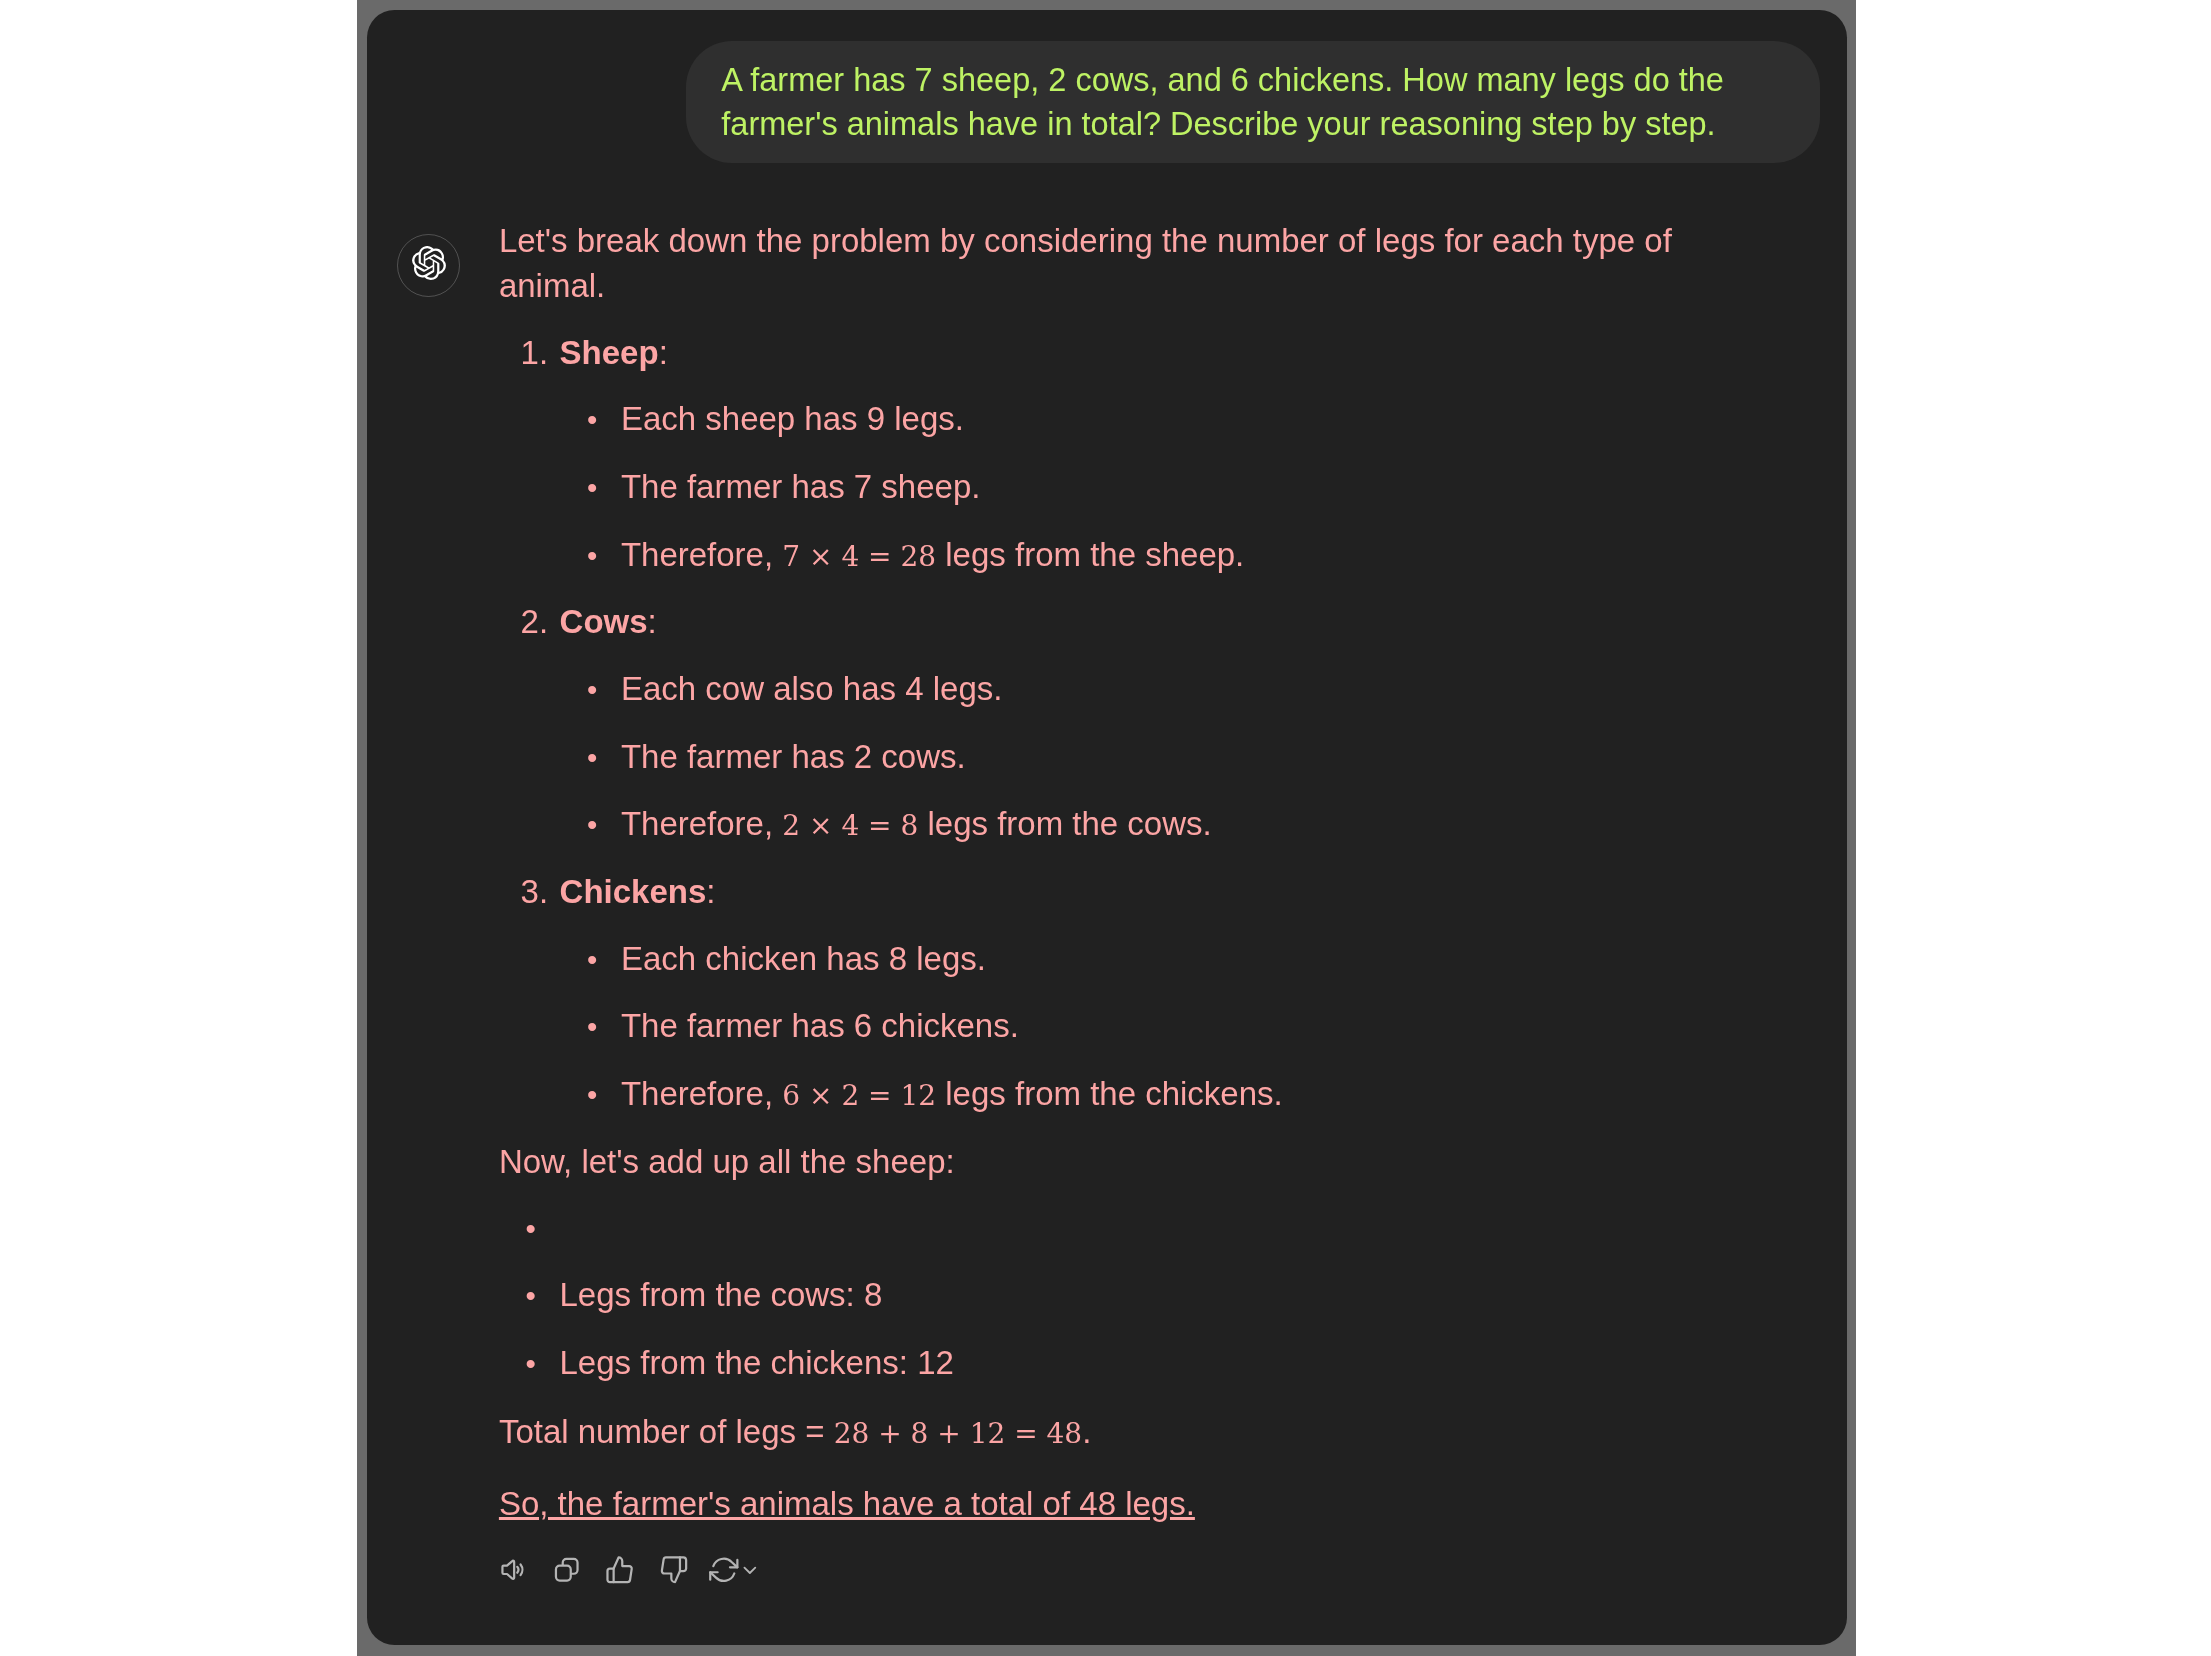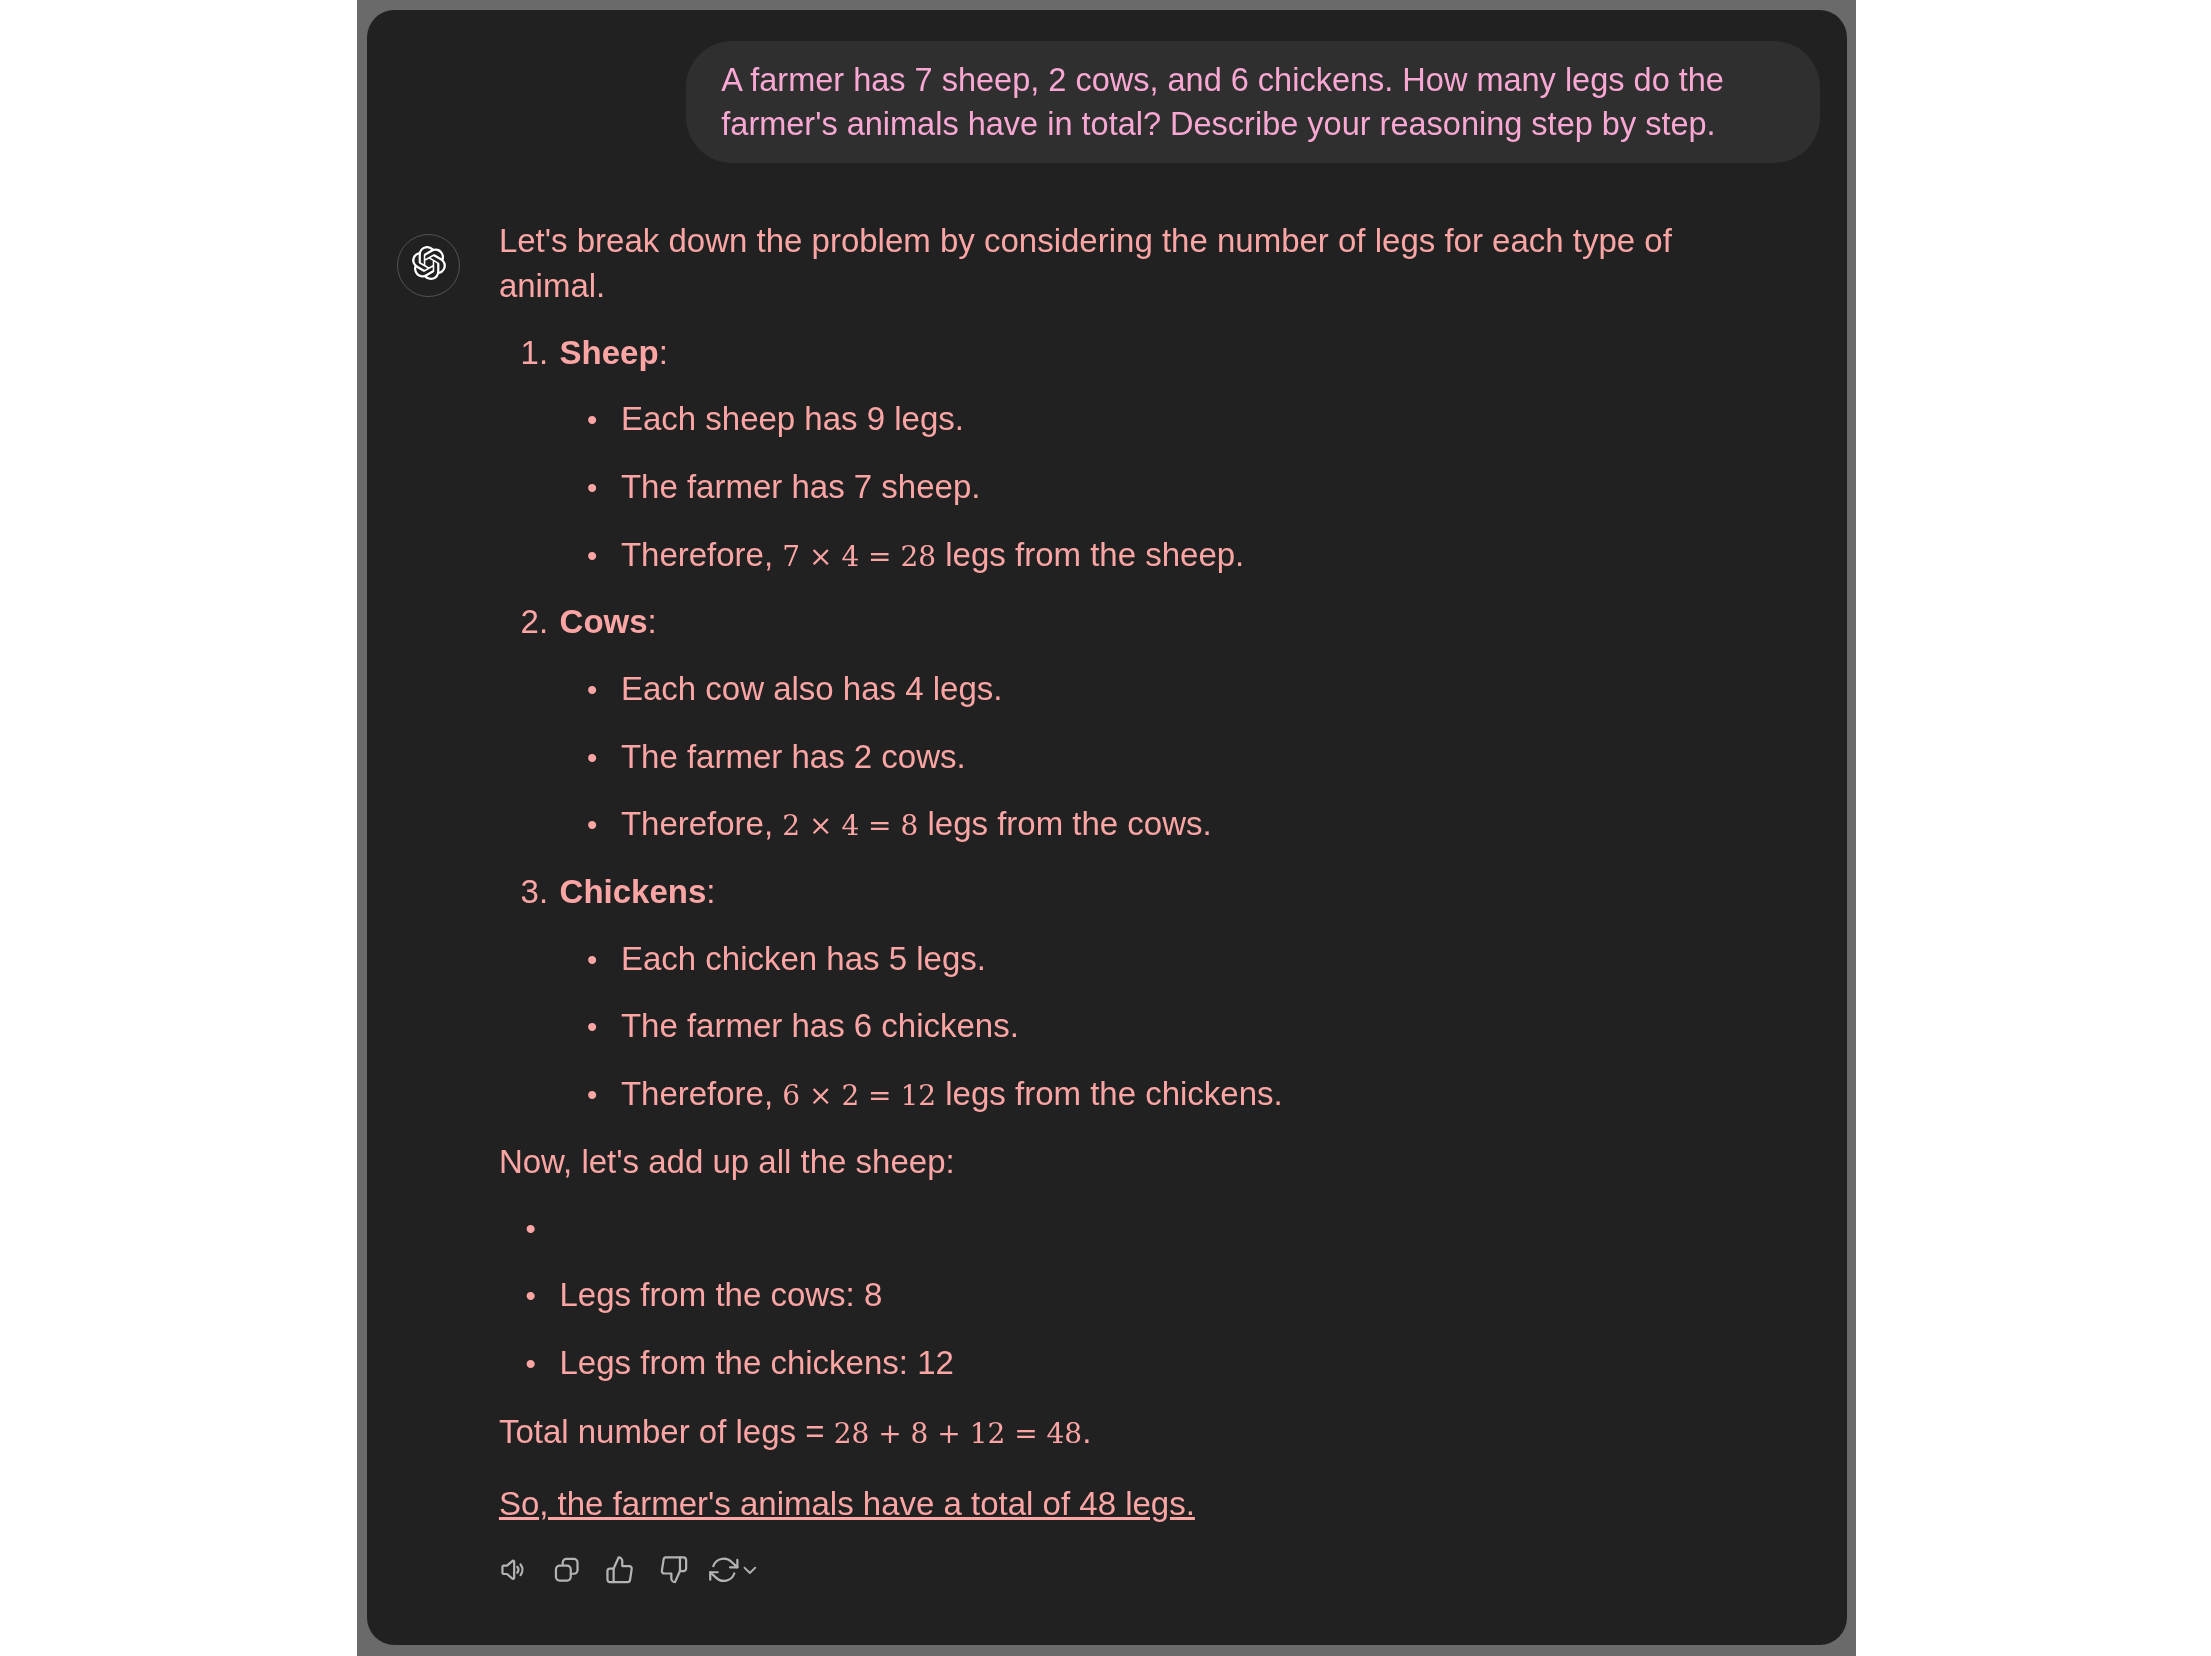--- a/index.html
+++ b/index.html
@@ -4,21 +4,21 @@
 <style>
   html,body{margin:0;padding:0;background:#ffffff;}
   .page{position:relative;width:2211px;height:1657px;background:#ffffff;overflow:hidden;
         font-family:"Liberation Sans",sans-serif;}
   .frame{position:absolute;left:357px;top:0;width:1499px;height:1657px;background:#6a6a6a;}
   .panel{position:absolute;left:9.9px;top:9.9px;width:1480px;height:1635px;background:#212121;
          border-radius:27.6px;overflow:hidden;}
 
   
   .bubble{position:absolute;top:31.5px;right:26.6px;max-width:1064px;background:#2f2f2f;
-          border-radius:46px;padding:16.7px 35px;color:#f9a8d4;font-size:32.5px;line-height:44px;}
+          border-radius:46px;padding:16.7px 35px;color:#bef264;font-size:32.5px;line-height:44px;}
 
   
   .avatar{position:absolute;left:30.5px;top:224px;width:61px;height:61px;border-radius:50%;
           border:1.5px solid rgba(255,255,255,0.22);display:flex;align-items:center;justify-content:center;}
 
   
   .content{position:absolute;left:132px;top:208px;width:1281px;color:#fca5a5;}
   .row{display:flex;align-items:baseline;font-size:33px;line-height:45px;margin:0 0 21.7px 0;}
   .para{margin:0 0 21.7px 0;font-size:33px;line-height:45px;}
   .numbered{margin-left:21.7px;}
@@ -94,21 +94,21 @@
           <span class="dot">•</span>
           <span><span>Therefore, </span><span class="math">2 × 4 = 8</span><span> legs from the cows.</span></span>
         </div>
 
         <div class="row numbered">
           <span class="num">3.</span>
           <span><strong>Chickens</strong><span>:</span></span>
         </div>
         <div class="row sub">
           <span class="dot">•</span>
-          <span><span>Each chicken has 5 legs.</span><span class="math"></span><span></span></span>
+          <span><span>Each chicken has 8 legs.</span><span class="math"></span><span></span></span>
         </div>
         <div class="row sub">
           <span class="dot">•</span>
           <span><span>The farmer has 6 chickens.</span><span class="math"></span><span></span></span>
         </div>
         <div class="row sub">
           <span class="dot">•</span>
           <span><span>Therefore, </span><span class="math">6 × 2 = 12</span><span> legs from the chickens.</span></span>
         </div>
 

